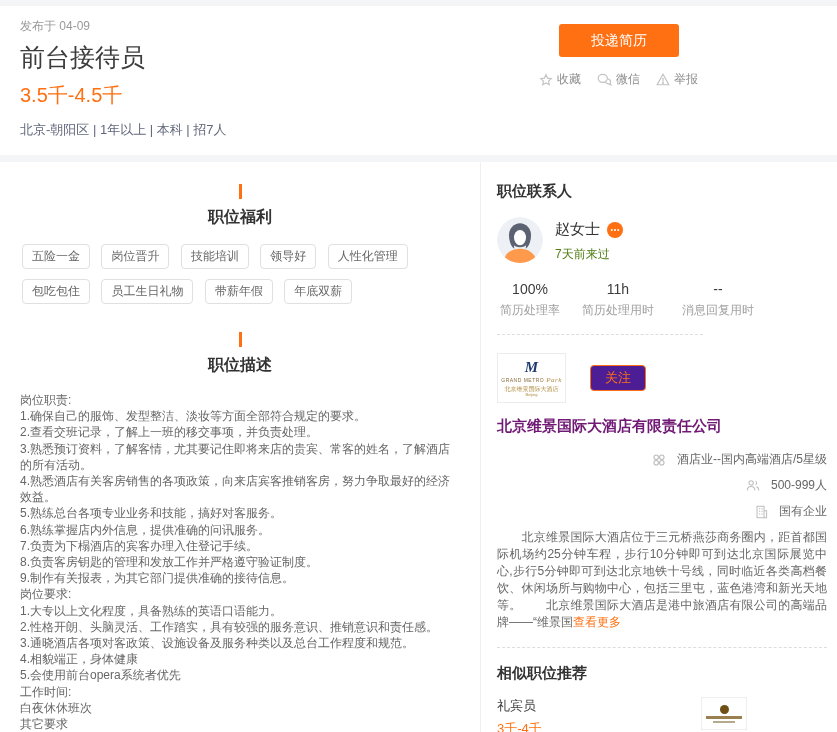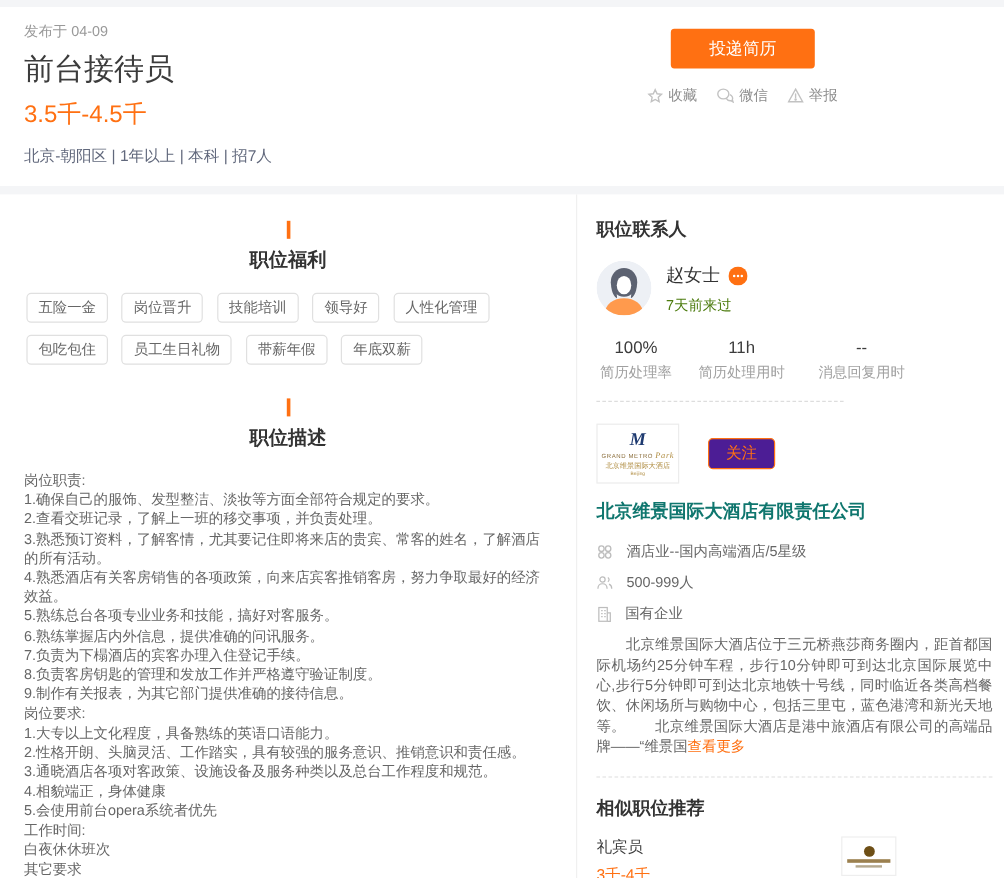--- a/index.html
+++ b/index.html
@@ -48,22 +48,22 @@
   .logo-box { width:69px; height:50px; border:1px solid #ececec; display:flex; flex-direction:column;
     align-items:center; justify-content:center; line-height:1; background:#fff; }
   .lg-m { font-family:"Liberation Serif","DejaVu Serif",serif; font-style:italic; font-weight:bold;
     font-size:15px; color:#1e3a70; }
   .lg-en { font-size:5px; color:#8a6d3b; letter-spacing:.5px; margin-top:2px; white-space:nowrap; }
   .lg-en i { font-family:"Liberation Serif","DejaVu Serif",serif; font-size:7px; color:#b08d42; }
   .lg-cn { font-size:6px; color:#b08d42; margin-top:2px; white-space:nowrap; }
   .lg-sub { font-size:4px; color:#b08d42; margin-top:1px; }
   .follow-btn { margin-left:24px; width:56px; height:26px; background:#4c1d95; border:1px solid #ff7012;
     color:#ff7012; font-size:13px; border-radius:4px; cursor:pointer; }
-  .co-name { font-size:15px; font-weight:bold; color:#0f766e; margin:14px 0 15px; }
-  .attr { display:flex; align-items:center; gap:11px; margin-bottom:9px; }
+  .co-name { font-size:15px; font-weight:bold; color:#701a75; margin:14px 0 15px; }
+  .attr { display:flex; align-items:center; gap:11px; margin-bottom:9px;justify-content:flex-end; }
   .attr svg { flex:none; }
   .attr-t { font-size:12px; color:#666; }
   .co-desc { font-size:12px; color:#666; line-height:17px; margin-top:9px; text-align:justify; }
   .more { color:#ff7012; cursor:pointer; }
   .sim-h { font-size:15px; font-weight:bold; color:#333; margin:2px 0 12px; }
   .sim-list { width:206px; }
   .sim-item { position:relative; padding:2px 0 6px; }
   .sim-t { font-size:13px; color:#3c3c3c; }
   .sim-s { font-size:13px; color:#ff7012; margin:5px 0 4px; }
   .sim-logo { position:absolute; right:-44px; top:2px; width:46px; height:33px; border:1px solid #eee;

